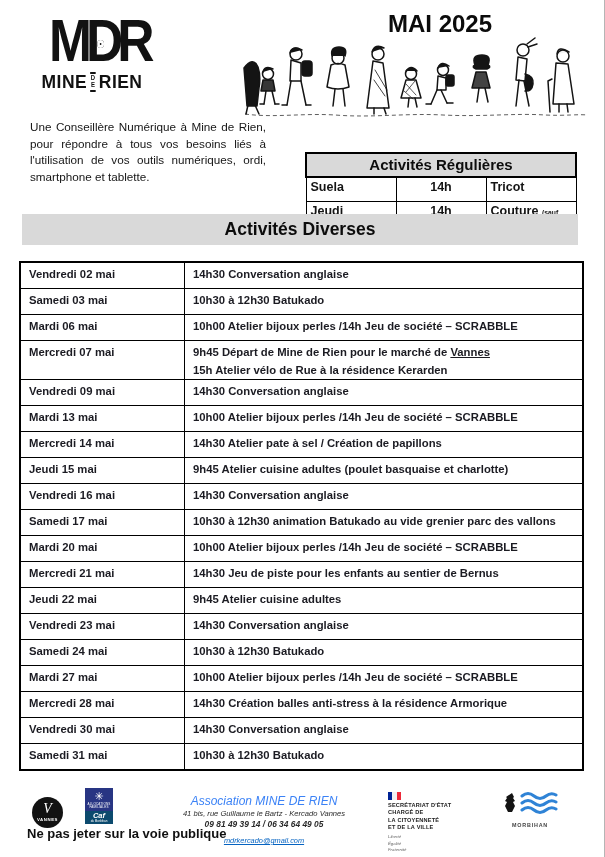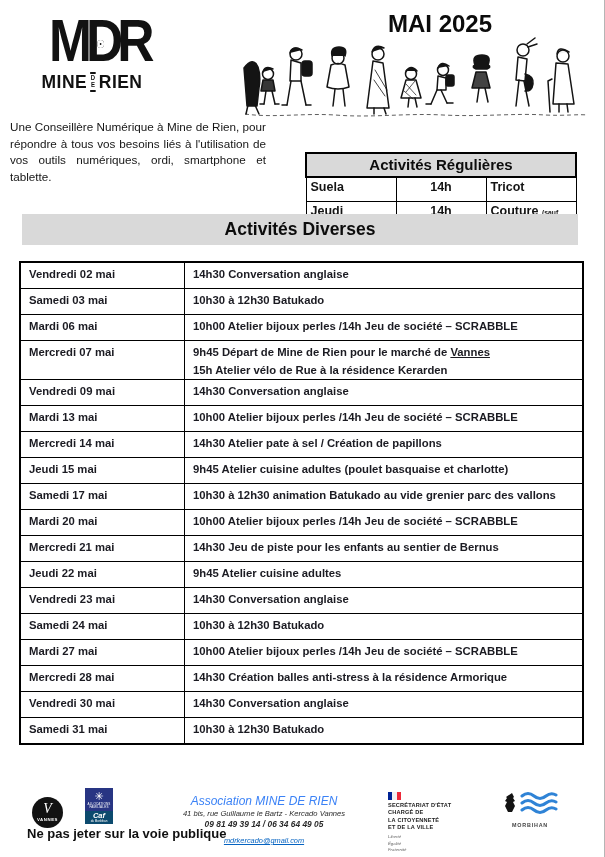--- a/index.html
+++ b/index.html
@@ -20,21 +20,21 @@
   
   .main-title{position:absolute;left:330px;top:10px;width:220px;text-align:center;
               font-size:24px;font-weight:800;color:#0b0b0b;}
 
   
   .crowd{position:absolute;left:243px;top:34px;width:345px;height:88px;}
 
   
   .intro{position:absolute;left:10px;top:119px;width:256px;font-size:11.7px;line-height:1.43;
          color:#161616;}
-  .intro .para{text-align:justify;}
+  .intro .para{text-align:justify;margin-left:20px;}
   .intro .contact{margin-top:1px;}
 
   
   .reg-wrap{position:absolute;left:305px;top:127px;width:272px;margin-top:25px;}
   .reg{width:100%;border-collapse:collapse;table-layout:fixed;}
   .reg th{background:#d9d9d9;border:2px solid #000;font-size:15px;font-weight:800;
           padding:2px 0 3px;color:#0d0d0d;}
   .reg td{border:1.5px solid #000;height:21px;font-size:12.5px;font-weight:700;
           vertical-align:top;padding:2px 0 0 4px;color:#141414;}
   .reg .r-day{width:73px;}
@@ -245,20 +245,24 @@
           </tr>
           <tr>
             <td class="c-date"><span>Mercredi 14 mai</span></td>
             <td class="c-act"><span>14h30 Atelier pate à sel /  Création de papillons</span></td>
           </tr>
           <tr>
             <td class="c-date"><span>Jeudi 15 mai</span></td>
             <td class="c-act"><span>9h45 Atelier cuisine adultes (poulet basquaise et charlotte)</span></td>
           </tr>
           <tr>
+            <td class="c-date"><span>Vendredi 16 mai</span></td>
+            <td class="c-act"><span>14h30 Conversation anglaise</span></td>
+          </tr>
+          <tr>
             <td class="c-date"><span>Samedi 17 mai</span></td>
             <td class="c-act"><span>10h30 à 12h30 animation Batukado au vide grenier parc des vallons</span></td>
           </tr>
           <tr>
             <td class="c-date"><span>Mardi 20 mai</span></td>
             <td class="c-act"><span>10h00 Atelier bijoux perles /14h Jeu de société – SCRABBLE</span></td>
           </tr>
           <tr>
             <td class="c-date"><span>Mercredi 21 mai</span></td>
             <td class="c-act"><span>14h30 Jeu de piste pour les enfants au sentier de Bernus</span></td>

